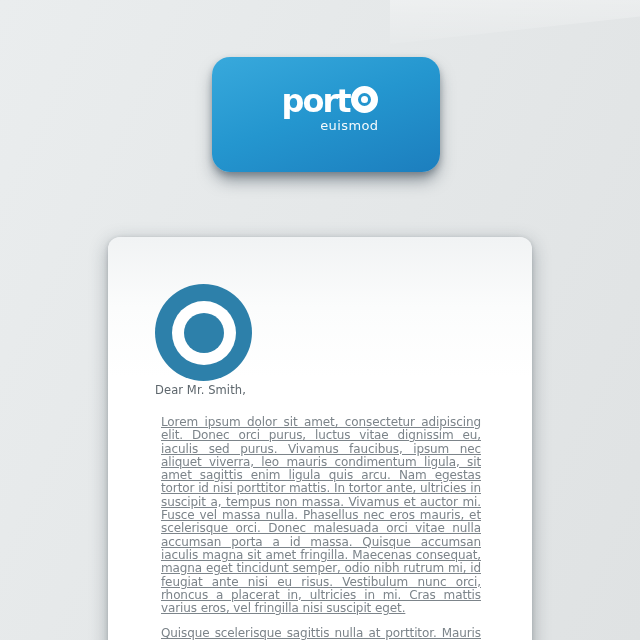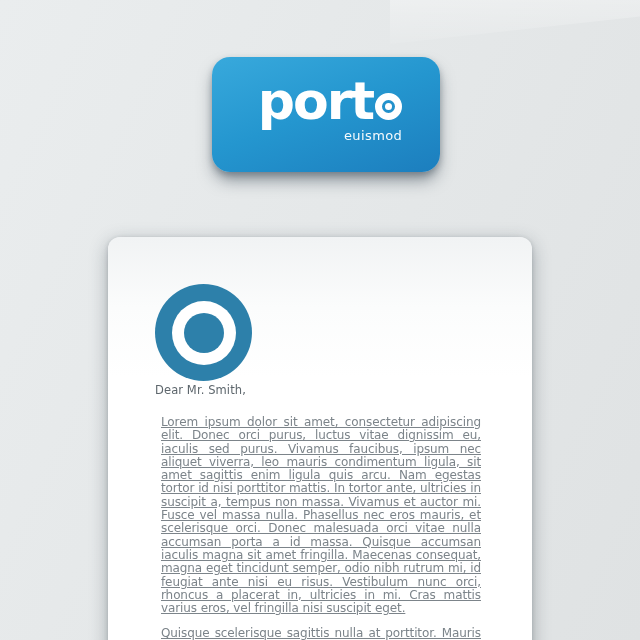--- a/index.html
+++ b/index.html
@@ -37,21 +37,21 @@
     justify-content: center;
   }
 
   .logo { display: flex; flex-direction: column; transform: translate(4px,-6px); }
 
   .logo-word {
     display: flex;
     align-items: baseline;
     color: #ffffff;
     font-weight: bold;
-    font-size: 52px;
+    font-size: 32px;
     line-height: 1;
     letter-spacing: -2px;
   }
 
   .logo-o {
     position: relative;
     display: inline-block;
     width: 27px; height: 27px;
     box-sizing: border-box;
     border: 7px solid #ffffff;

